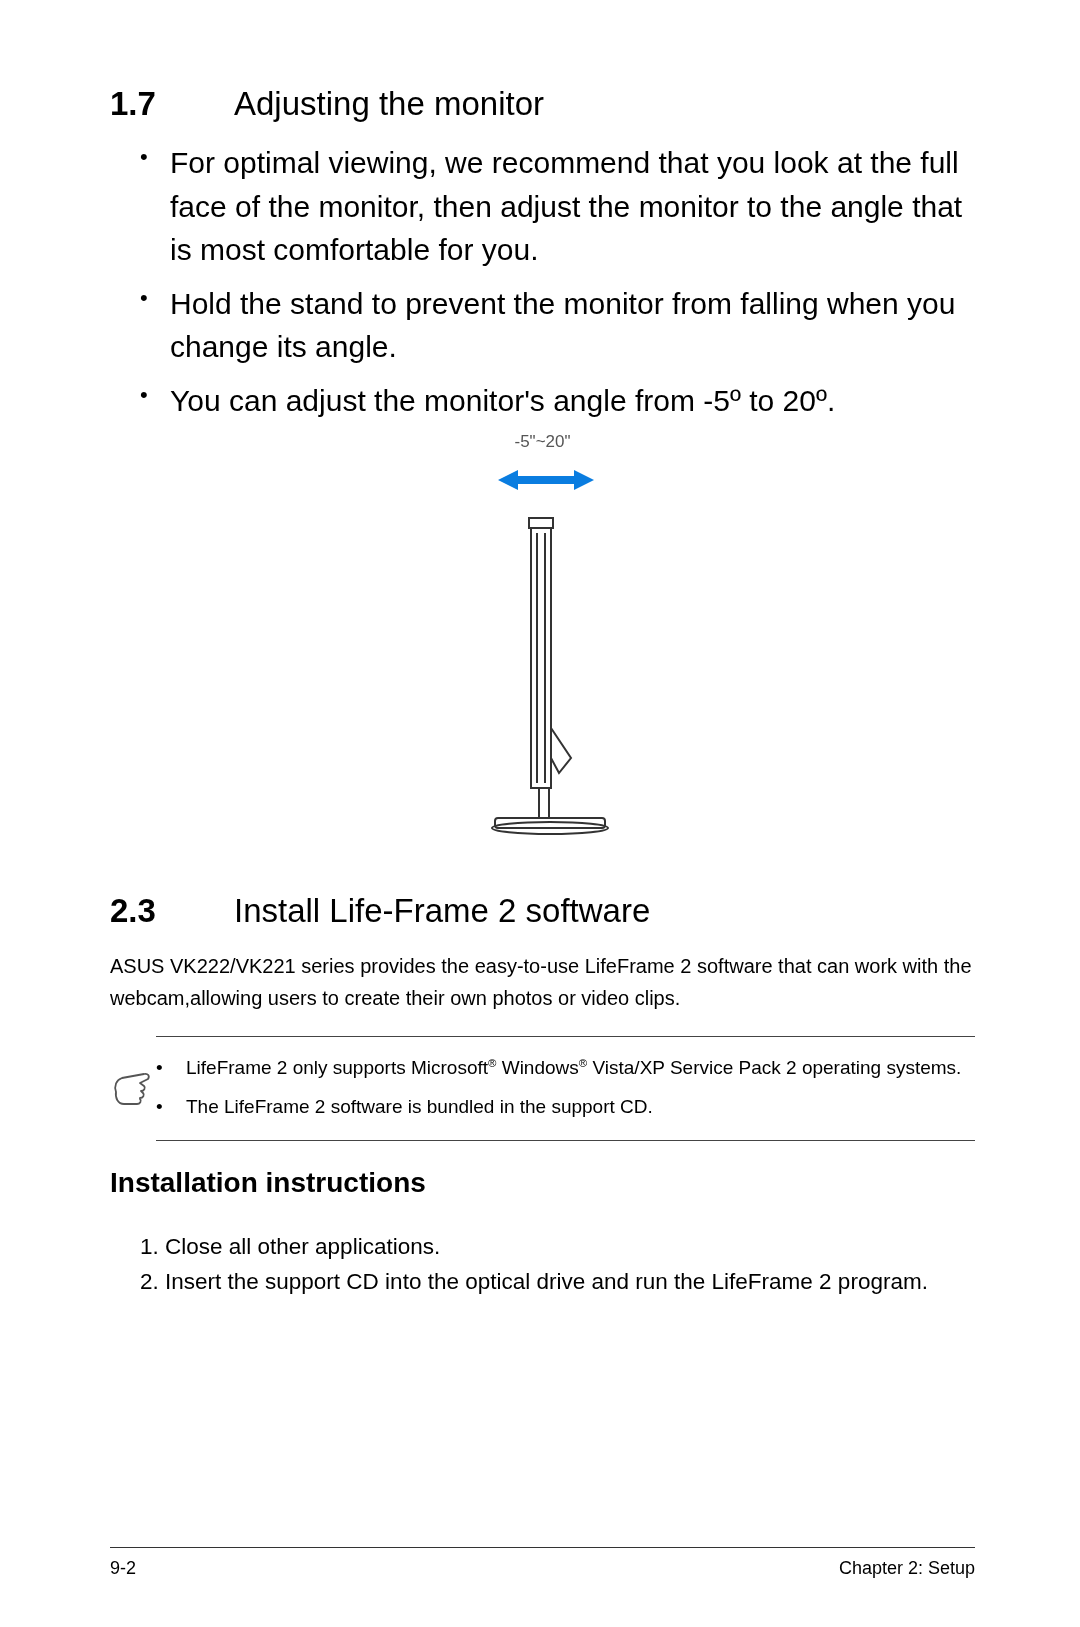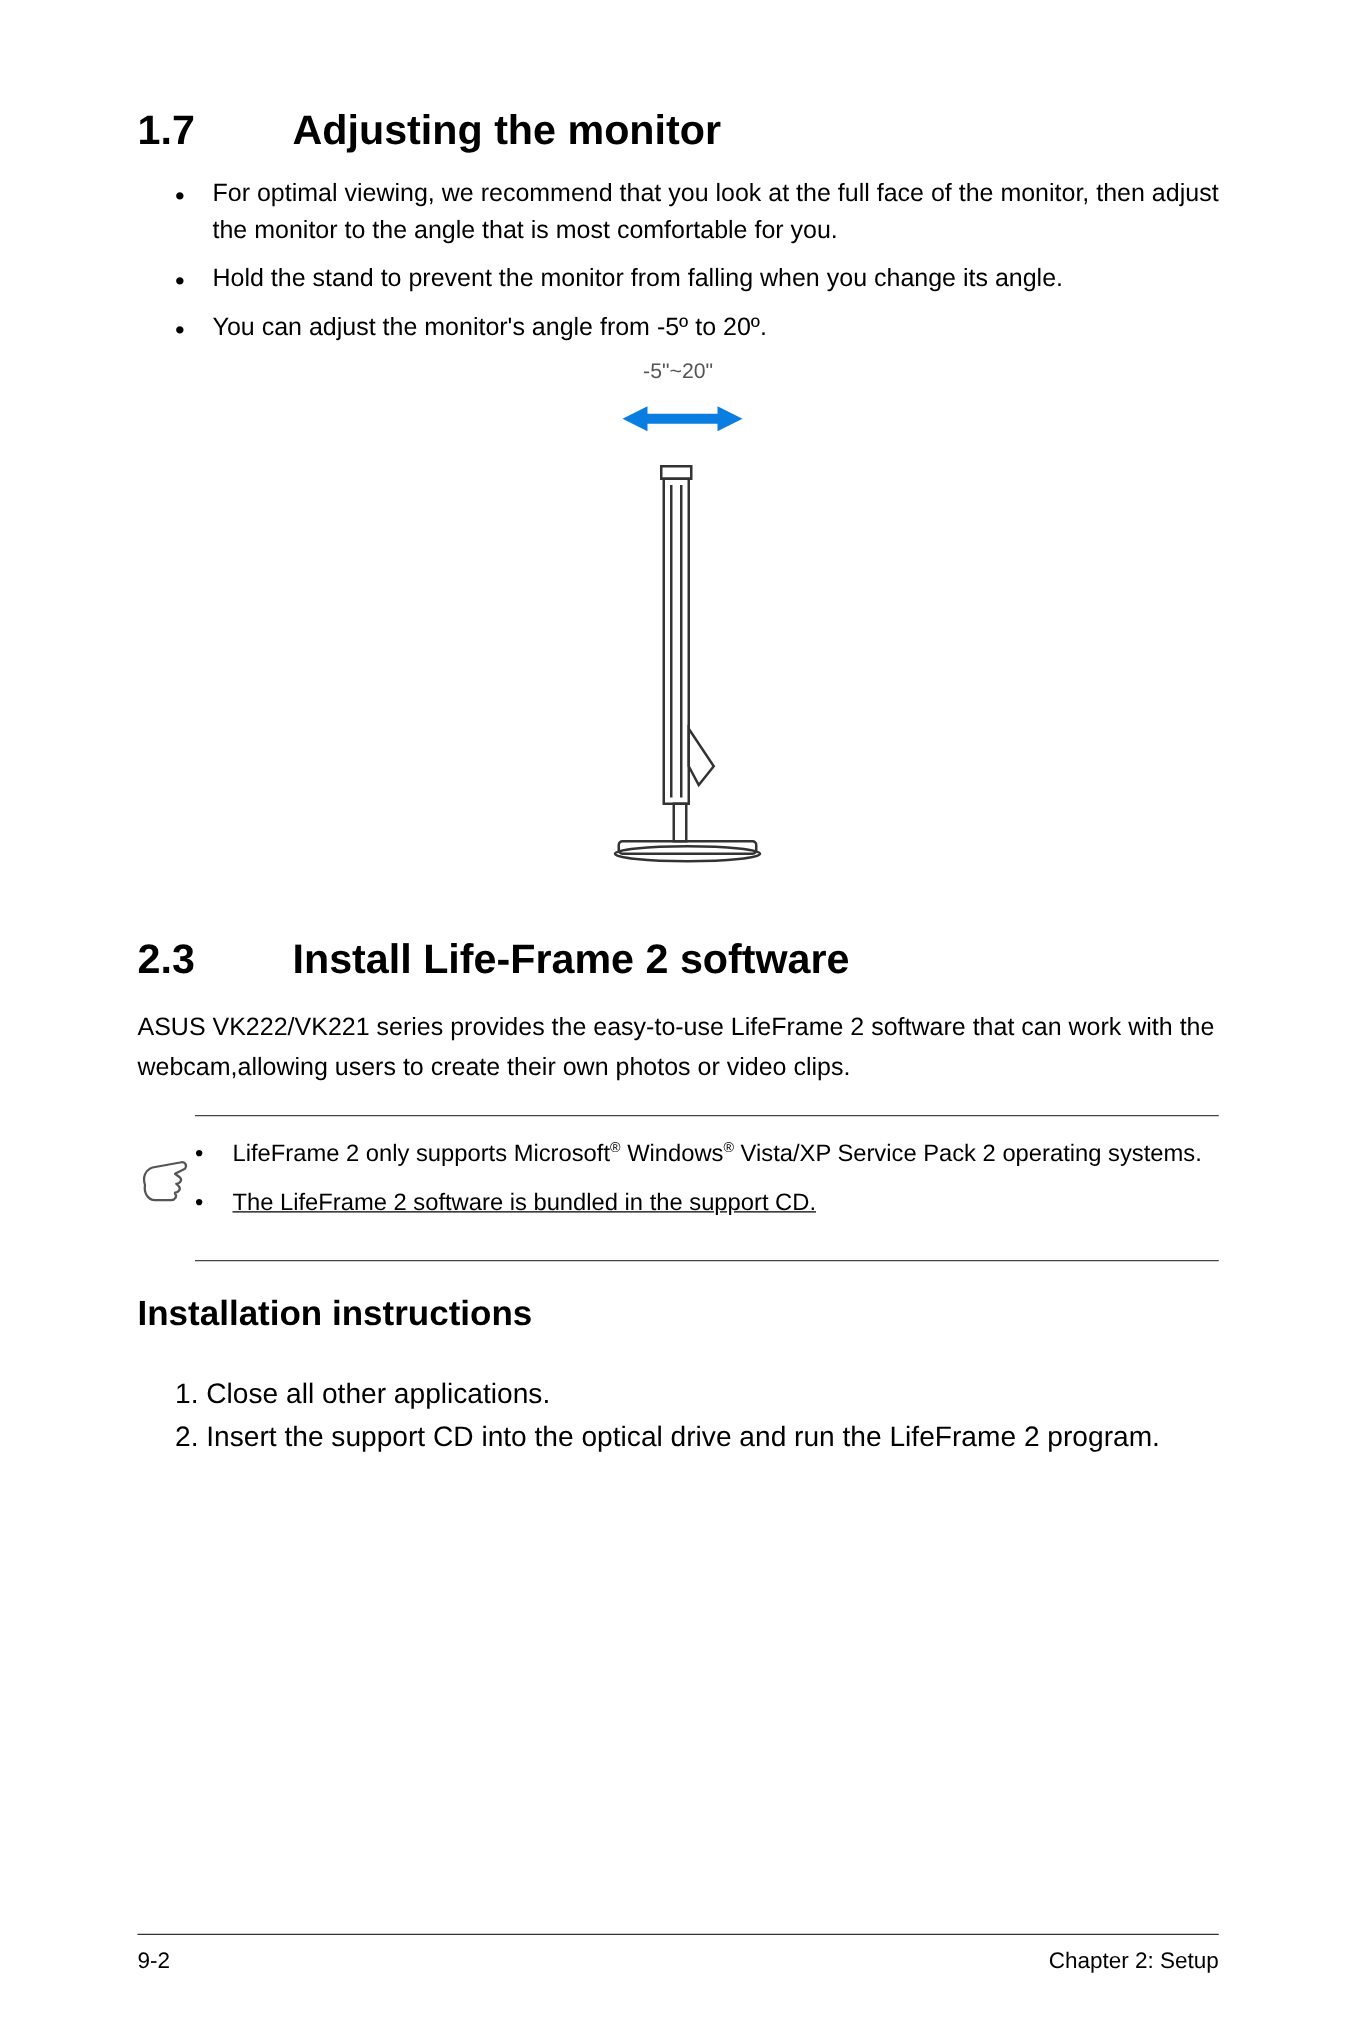--- a/index.html
+++ b/index.html
@@ -13,25 +13,25 @@
   }
   .page {
     position: absolute;
     left: 110px;
     right: 105px;
     top: 85px;
     bottom: 90px;
   }
   .h-row { display: flex; align-items: baseline; }
   .h-num { font-weight: 700; font-size: 33px; width: 124px; }
-  .h-title { font-weight: 700; font-size: 33px; }
+  .h-title { font-weight: 400; font-size: 33px; }
   .bullets {
     margin-top: 18px;
     padding-left: 30px;
-    font-size: 20px;
+    font-size: 30px;
     line-height: 1.45;
   }
   .bullets li { list-style: none; position: relative; margin-bottom: 10px; padding-left: 30px; }
   .bullets li::before {
     content: "•";
     position: absolute;
     left: 0;
     top: 0;
     font-size: 22px;
   }
@@ -51,21 +51,21 @@
   }
   .note-content {
     flex: 1;
     border-top: 1px solid #444;
     border-bottom: 1px solid #444;
     padding: 16px 0 16px 0;
     font-size: 19px;
     line-height: 1.55;
   }
   .note-content li { list-style: none; position: relative; padding-left: 30px; margin-bottom: 10px; }
-  .note-content li:last-child { margin-bottom: 14px; text-decoration: underline; }
+  .note-content li:last-child { margin-bottom: 2px; }
   .note-content li::before {
     content: "•";
     position: absolute; left: 0; top: 0;
   }
   .note-icon {
     width: 46px;
     flex: 0 0 46px;
     padding-top: 28px;
   }
   sup { font-size: 0.6em; vertical-align: super; }

